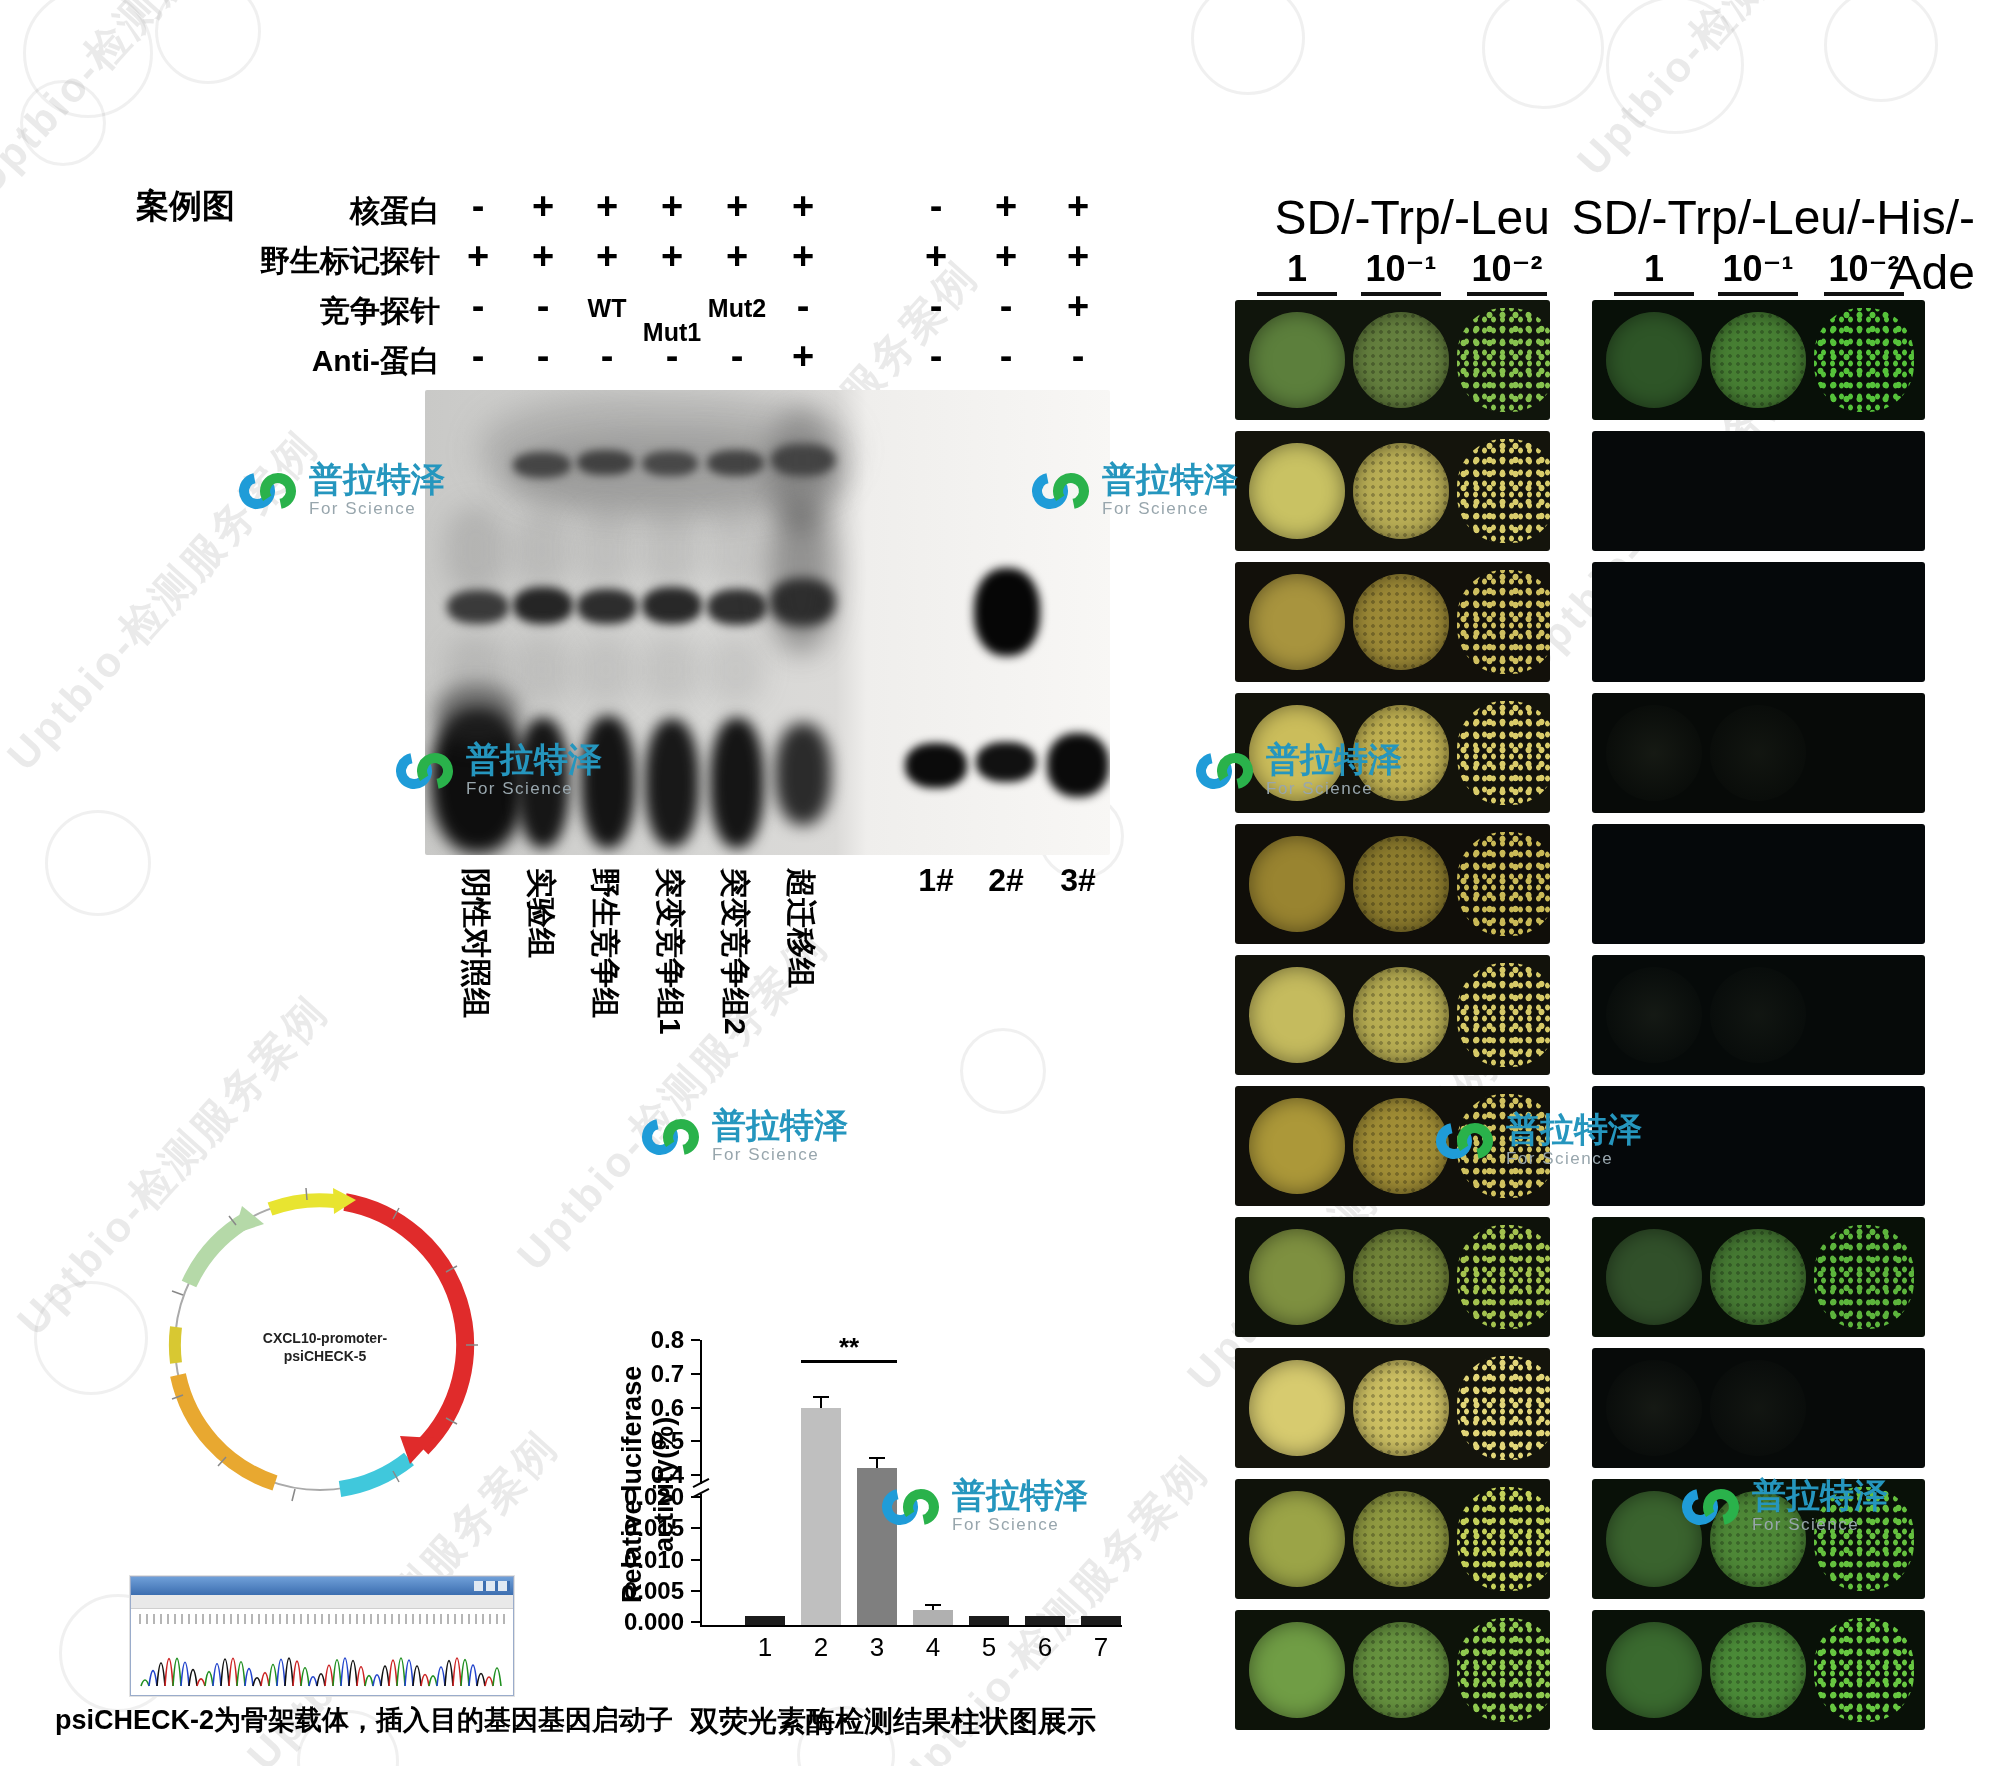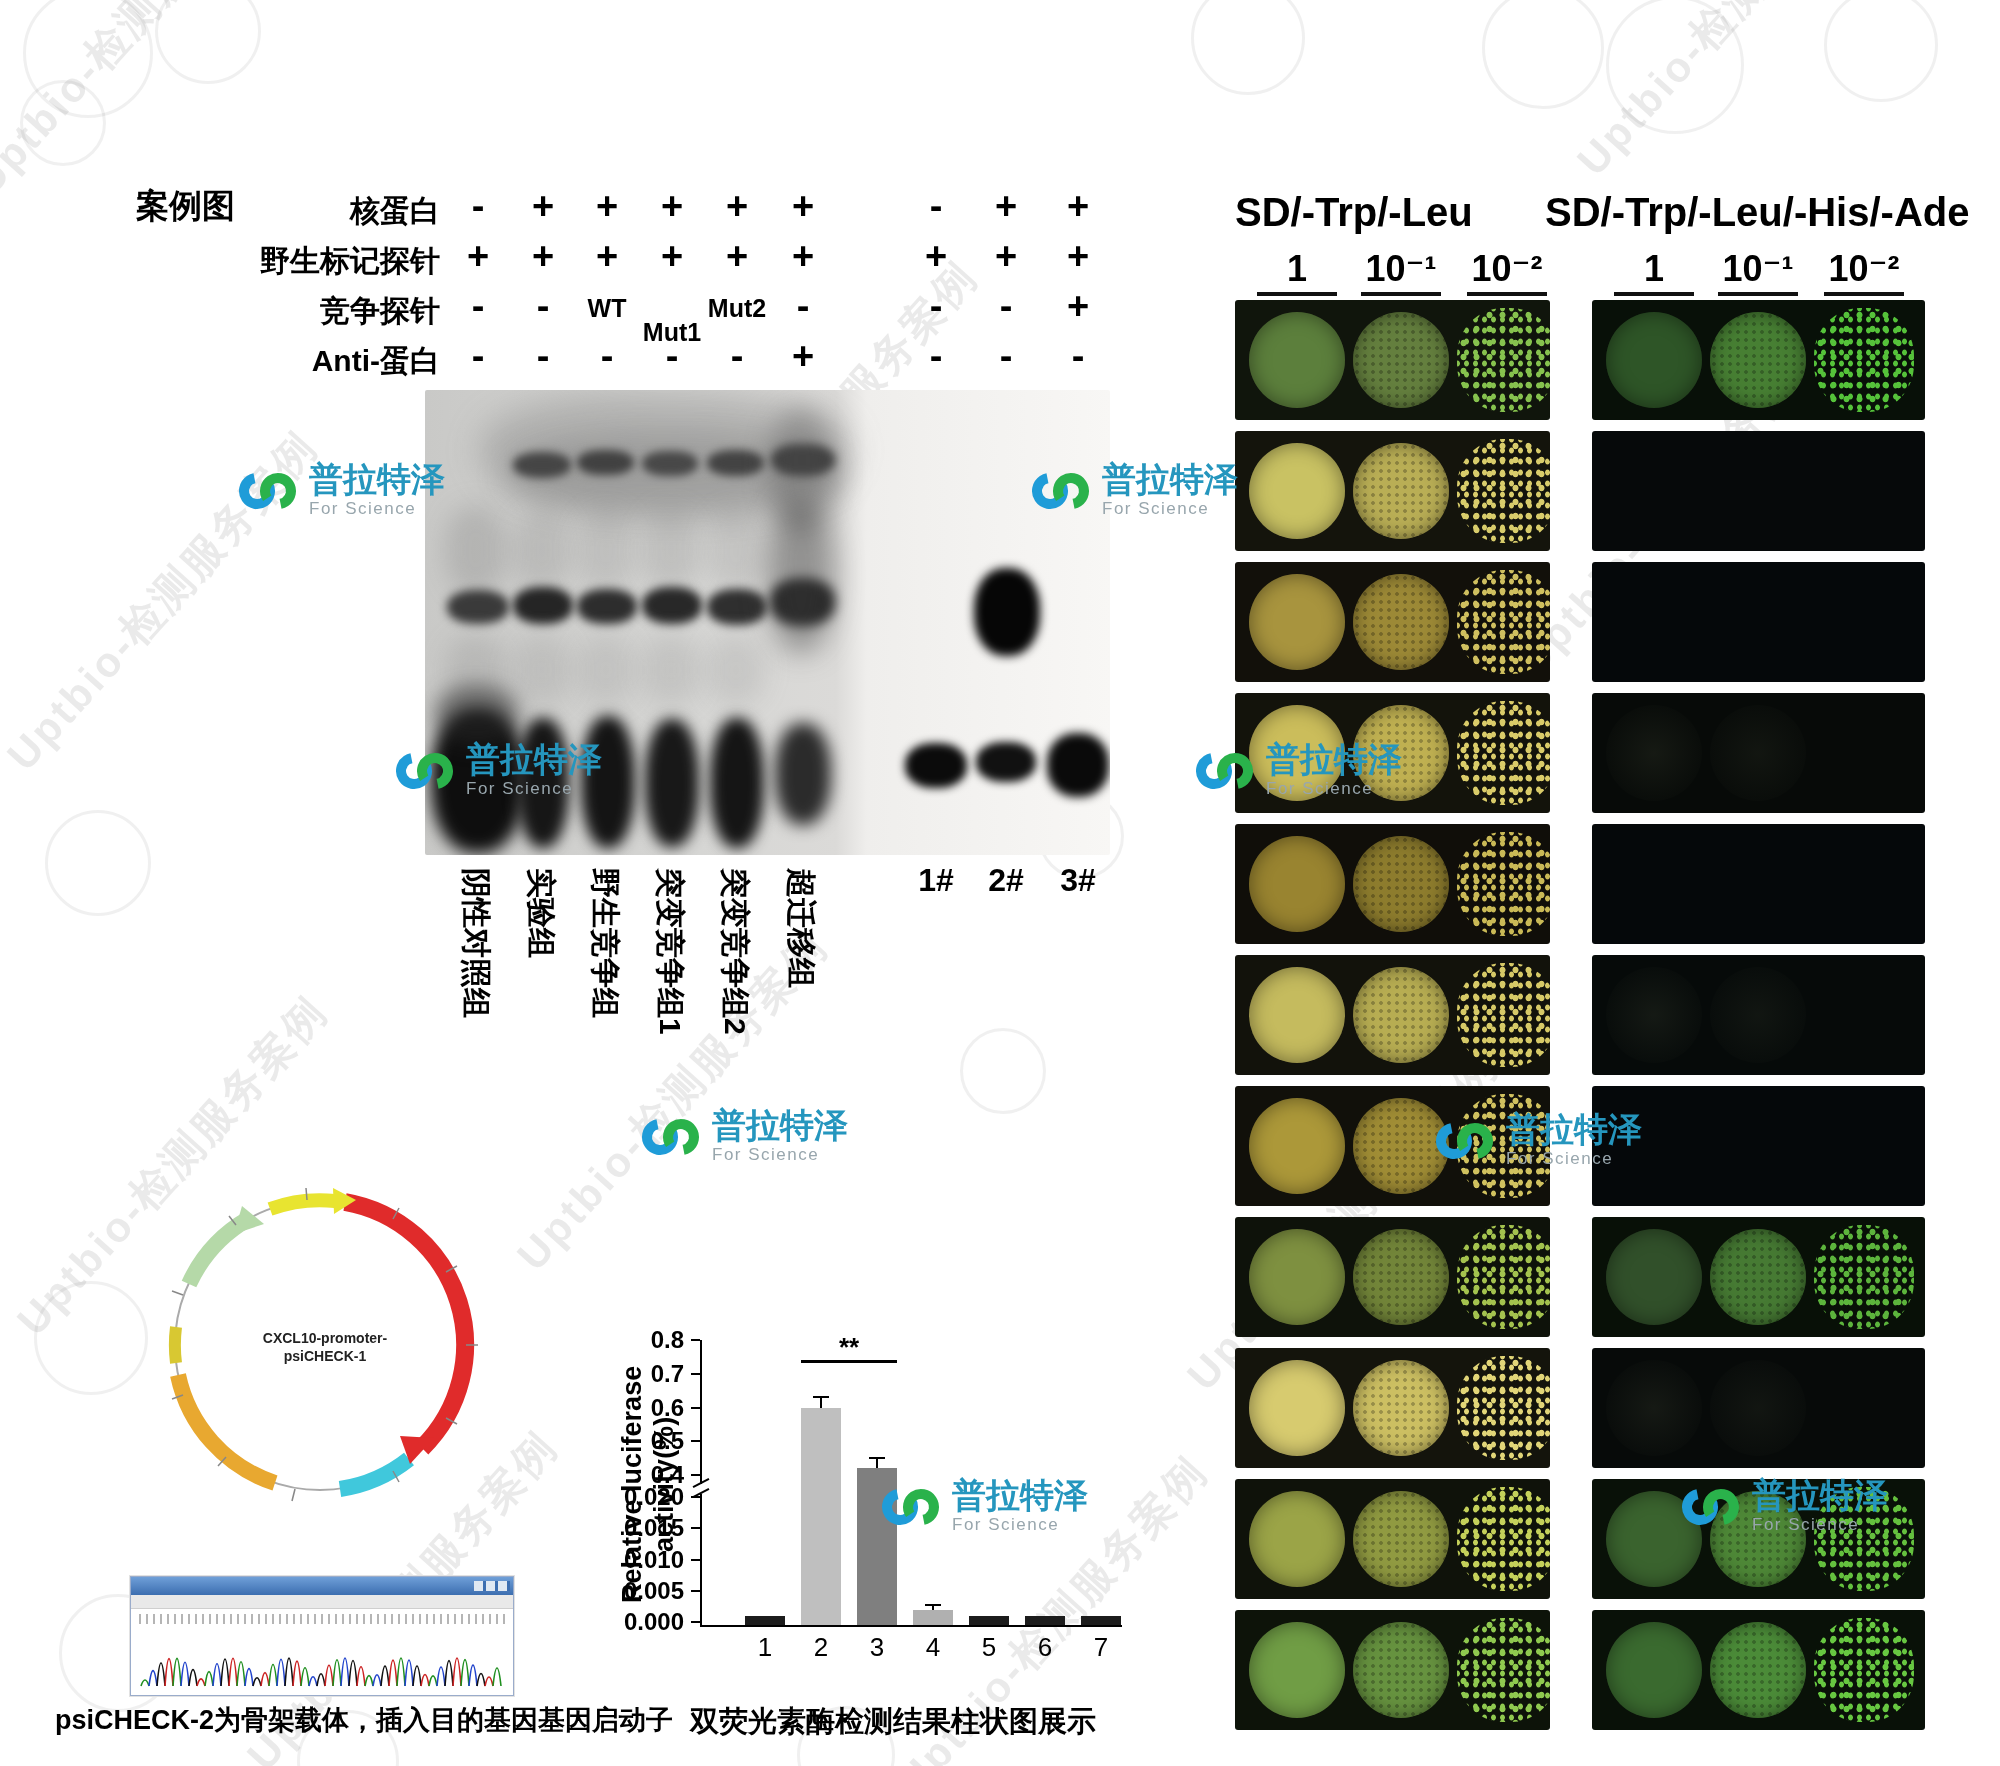--- a/index.html
+++ b/index.html
@@ -9,21 +9,21 @@
   .title{position:absolute;left:0;right:0;top:36px;text-align:center;font-size:55px;font-weight:bold;letter-spacing:1px;}
   .case-label{position:absolute;left:128px;top:184px;font-size:33px;font-weight:bold;margin-left:8px;}
 
   .gel{position:absolute;left:425px;top:390px;width:685px;height:465px;overflow:hidden;border-radius:2px;
        background:linear-gradient(90deg,#c9c9c7 0%,#d6d6d4 40%,#dbdad8 60%,#efeeec 64.5%,#f8f7f5 100%);}
   .band{position:absolute;}
 
   .lane-label{position:absolute;transform:rotate(90deg);transform-origin:0 0;font-size:30px;font-weight:bold;white-space:nowrap;}
   .sample-label{position:absolute;font-size:32px;font-weight:bold;text-align:center;width:64px;}
 
-  .yeast-header{position:absolute;top:190px;font-size:40px;font-weight:bold;text-align:left;}
+  .yeast-header{position:absolute;top:190px;font-size:48px;font-weight:normal;text-align:right;}
   .dilution{position:absolute;top:248px;font-size:36px;font-weight:bold;text-align:center;border-bottom:4px solid #111;padding-bottom:2px;}
   .ypanel{position:absolute;border-radius:3px;overflow:hidden;}
   .spot,.speck{position:absolute;}
 
   .plasmid{position:absolute;left:130px;top:1140px;}
   .plasmid-center{position:absolute;left:238px;top:1330px;width:174px;text-align:center;font-size:14px;font-weight:bold;color:#222;line-height:1.25;}
 
   .chrom{position:absolute;left:130px;top:1576px;width:382px;height:118px;border:1px solid #9aaccb;background:#fff;box-shadow:0 0 0 1px #e2e2e2;}
   .chrom-header{height:18px;background:linear-gradient(#6f9fd8,#3c6eb0);position:relative;}
   .chrom-btns{position:absolute;right:3px;top:4px;width:36px;height:10px;background:repeating-linear-gradient(90deg,#dfe8f2 0 9px,#3c6eb0 9px 12px);}
@@ -296,21 +296,21 @@
         <line x1="316" y1="278" x2="327" y2="284"></line>
       <line x1="263" y1="331" x2="269" y2="342"></line>
         <line x1="165" y1="349" x2="162" y2="361"></line>
       <line x1="96" y1="317" x2="88" y2="326"></line>
         <line x1="53" y1="255" x2="42" y2="259"></line>
       <line x1="53" y1="155" x2="42" y2="151"></line>
         <line x1="106" y1="85" x2="99" y2="76"></line>
       <line x1="177" y1="60" x2="176" y2="48"></line>
     </g>
   </svg>
-  <div class="plasmid-center">CXCL10-promoter-psiCHECK-1</div>
+  <div class="plasmid-center">CXCL10-promoter-psiCHECK-5</div>
 
   <div class="chrom">
     <div class="chrom-header">
       <span class="chrom-btns"></span>
     </div>
     <div class="chrom-toolbar"></div>
     <div class="chrom-textrow"></div>
     <svg id="peaks" width="366" height="62" style="display:block;margin:0 8px;">
         <path d="M 2 60 Q 6 48 10 60" stroke="#1f8f1f" fill="none" stroke-width="1.6"></path>
         <path d="M 10 60 Q 14 29.19528526971149 18 60" stroke="#2244cc" fill="none" stroke-width="1.6"></path>

